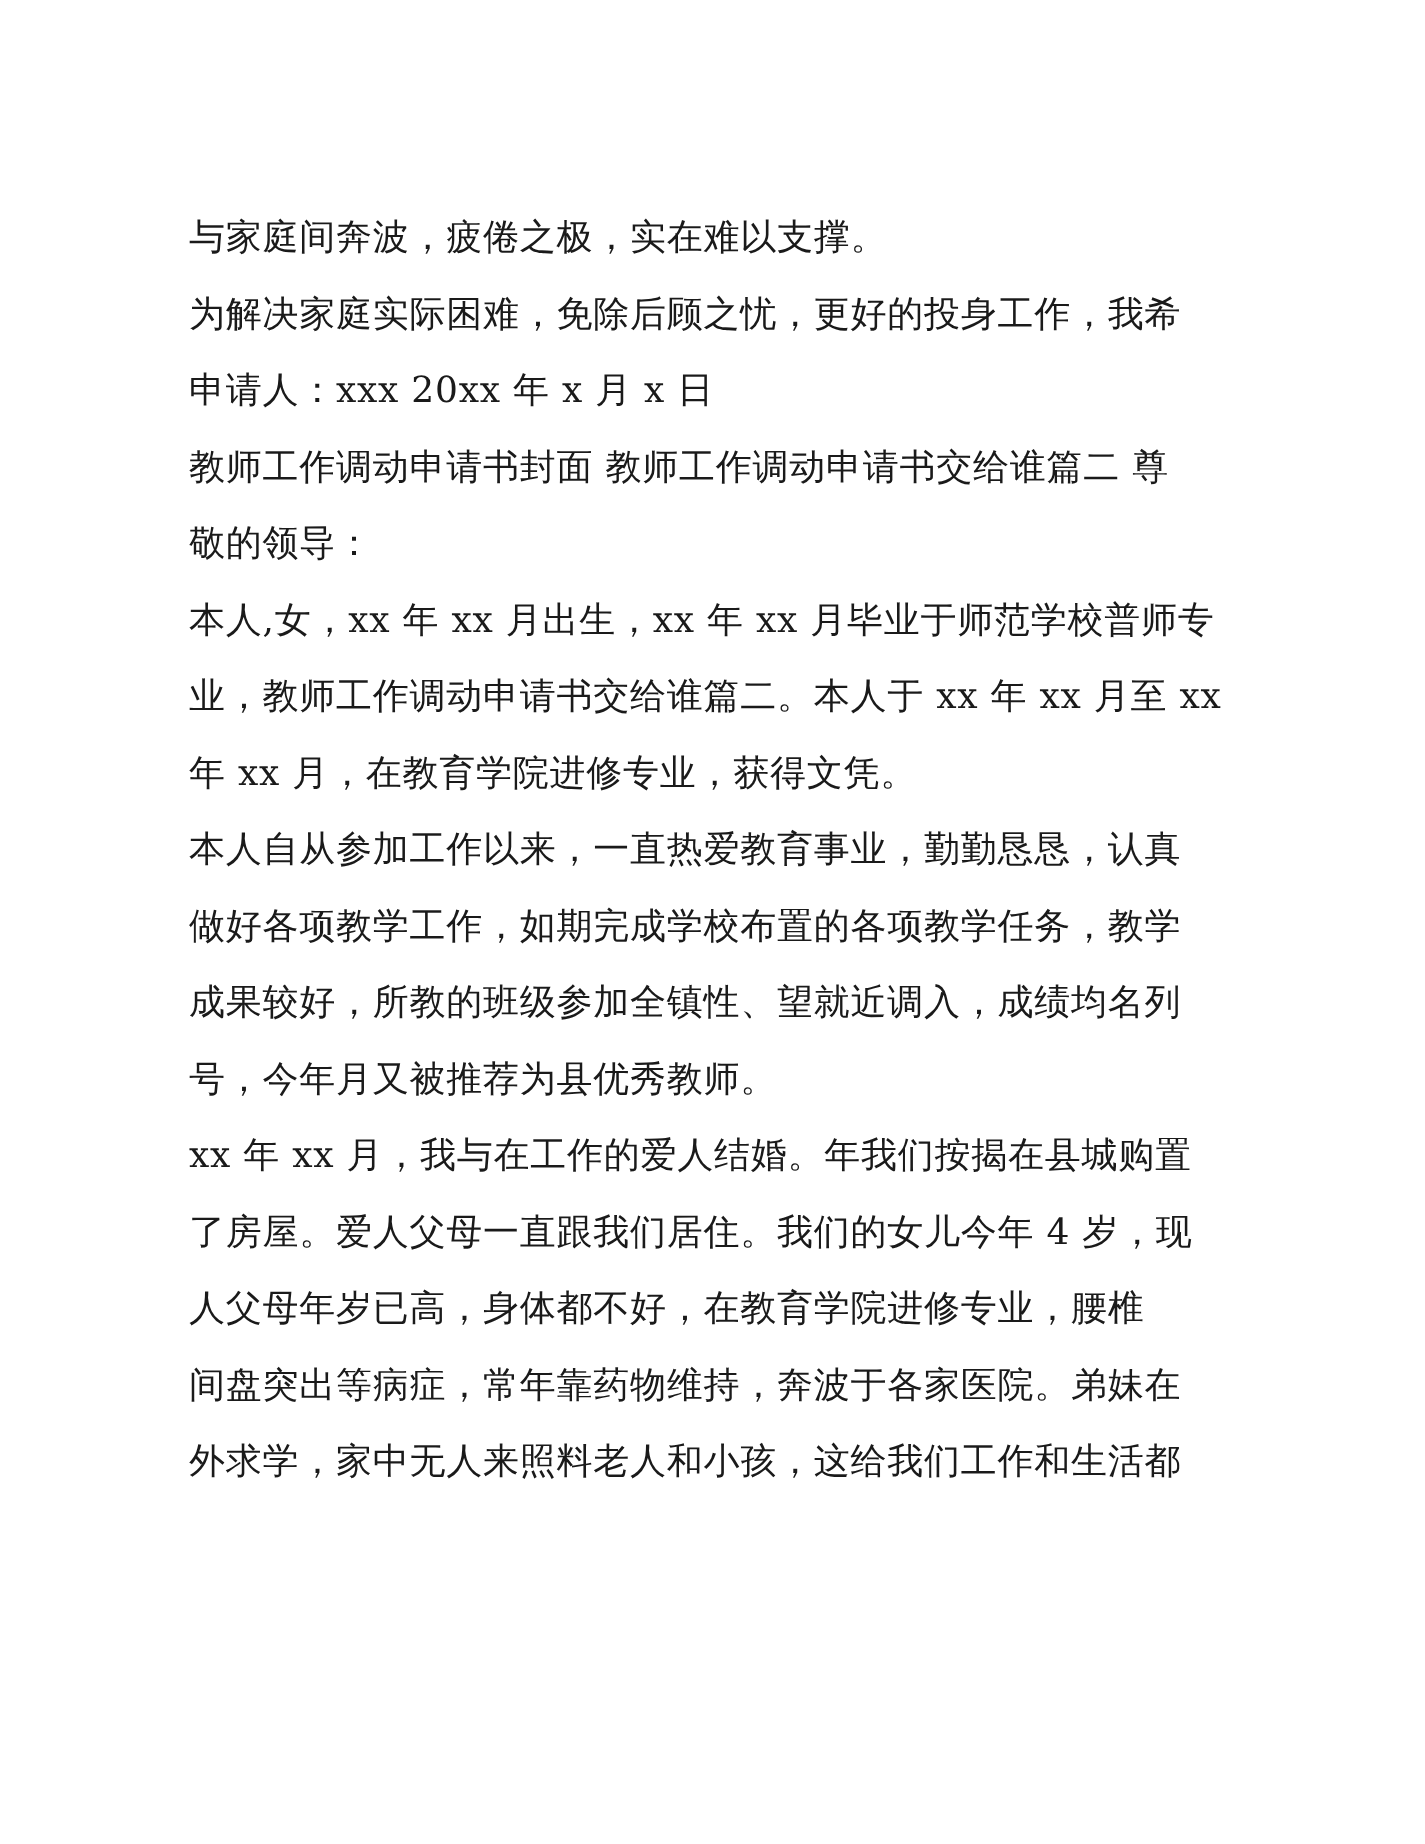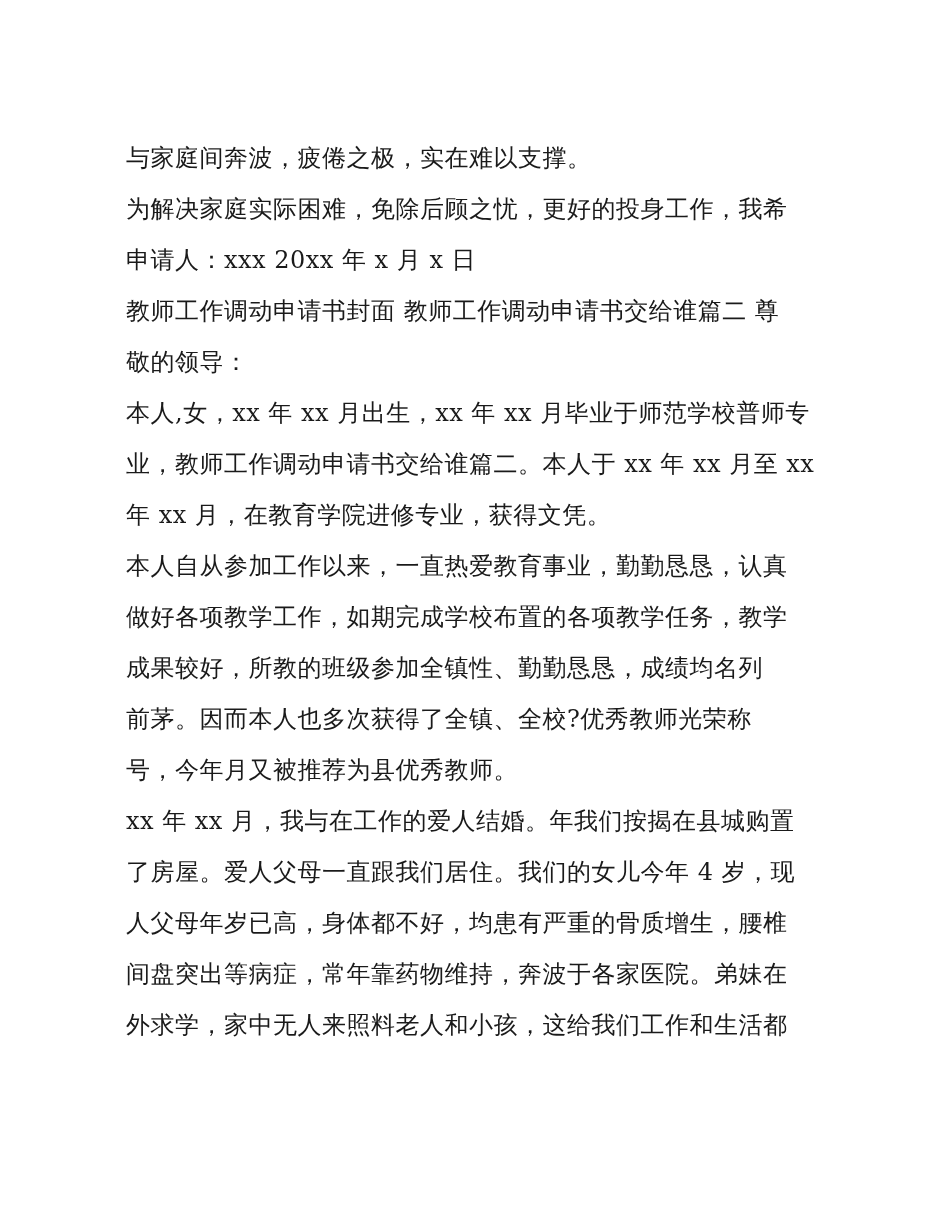--- a/index.html
+++ b/index.html
@@ -21,21 +21,20 @@
   <div class="line">与家庭间奔波，疲倦之极，实在难以支撑。</div>
   <div class="line">为解决家庭实际困难，免除后顾之忧，更好的投身工作，我希</div>
   <div class="line">申请人：xxx 20xx 年 x 月 x 日</div>
   <div class="line">教师工作调动申请书封面 教师工作调动申请书交给谁篇二 尊</div>
   <div class="line">敬的领导：</div>
   <div class="line">本人,女，xx 年 xx 月出生，xx 年 xx 月毕业于师范学校普师专</div>
   <div class="line">业，教师工作调动申请书交给谁篇二。本人于 xx 年 xx 月至 xx</div>
   <div class="line">年 xx 月，在教育学院进修专业，获得文凭。</div>
   <div class="line">本人自从参加工作以来，一直热爱教育事业，勤勤恳恳，认真</div>
   <div class="line">做好各项教学工作，如期完成学校布置的各项教学任务，教学</div>
-  <div class="line">成果较好，所教的班级参加全镇性、勤勤恳恳，成绩均名列</div>
-  <div class="line">前茅。因而本人也多次获得了全镇、全校?优秀教师光荣称</div>
+  <div class="line">成果较好，所教的班级参加全镇性、望就近调入，成绩均名列</div>
   <div class="line">号，今年月又被推荐为县优秀教师。</div>
   <div class="line">xx 年 xx 月，我与在工作的爱人结婚。年我们按揭在县城购置</div>
   <div class="line">了房屋。爱人父母一直跟我们居住。我们的女儿今年 4 岁，现</div>
-  <div class="line">人父母年岁已高，身体都不好，均患有严重的骨质增生，腰椎</div>
+  <div class="line">人父母年岁已高，身体都不好，在教育学院进修专业，腰椎</div>
   <div class="line">间盘突出等病症，常年靠药物维持，奔波于各家医院。弟妹在</div>
   <div class="line">外求学，家中无人来照料老人和小孩，这给我们工作和生活都</div>
 </div>
 
 </body></html>

